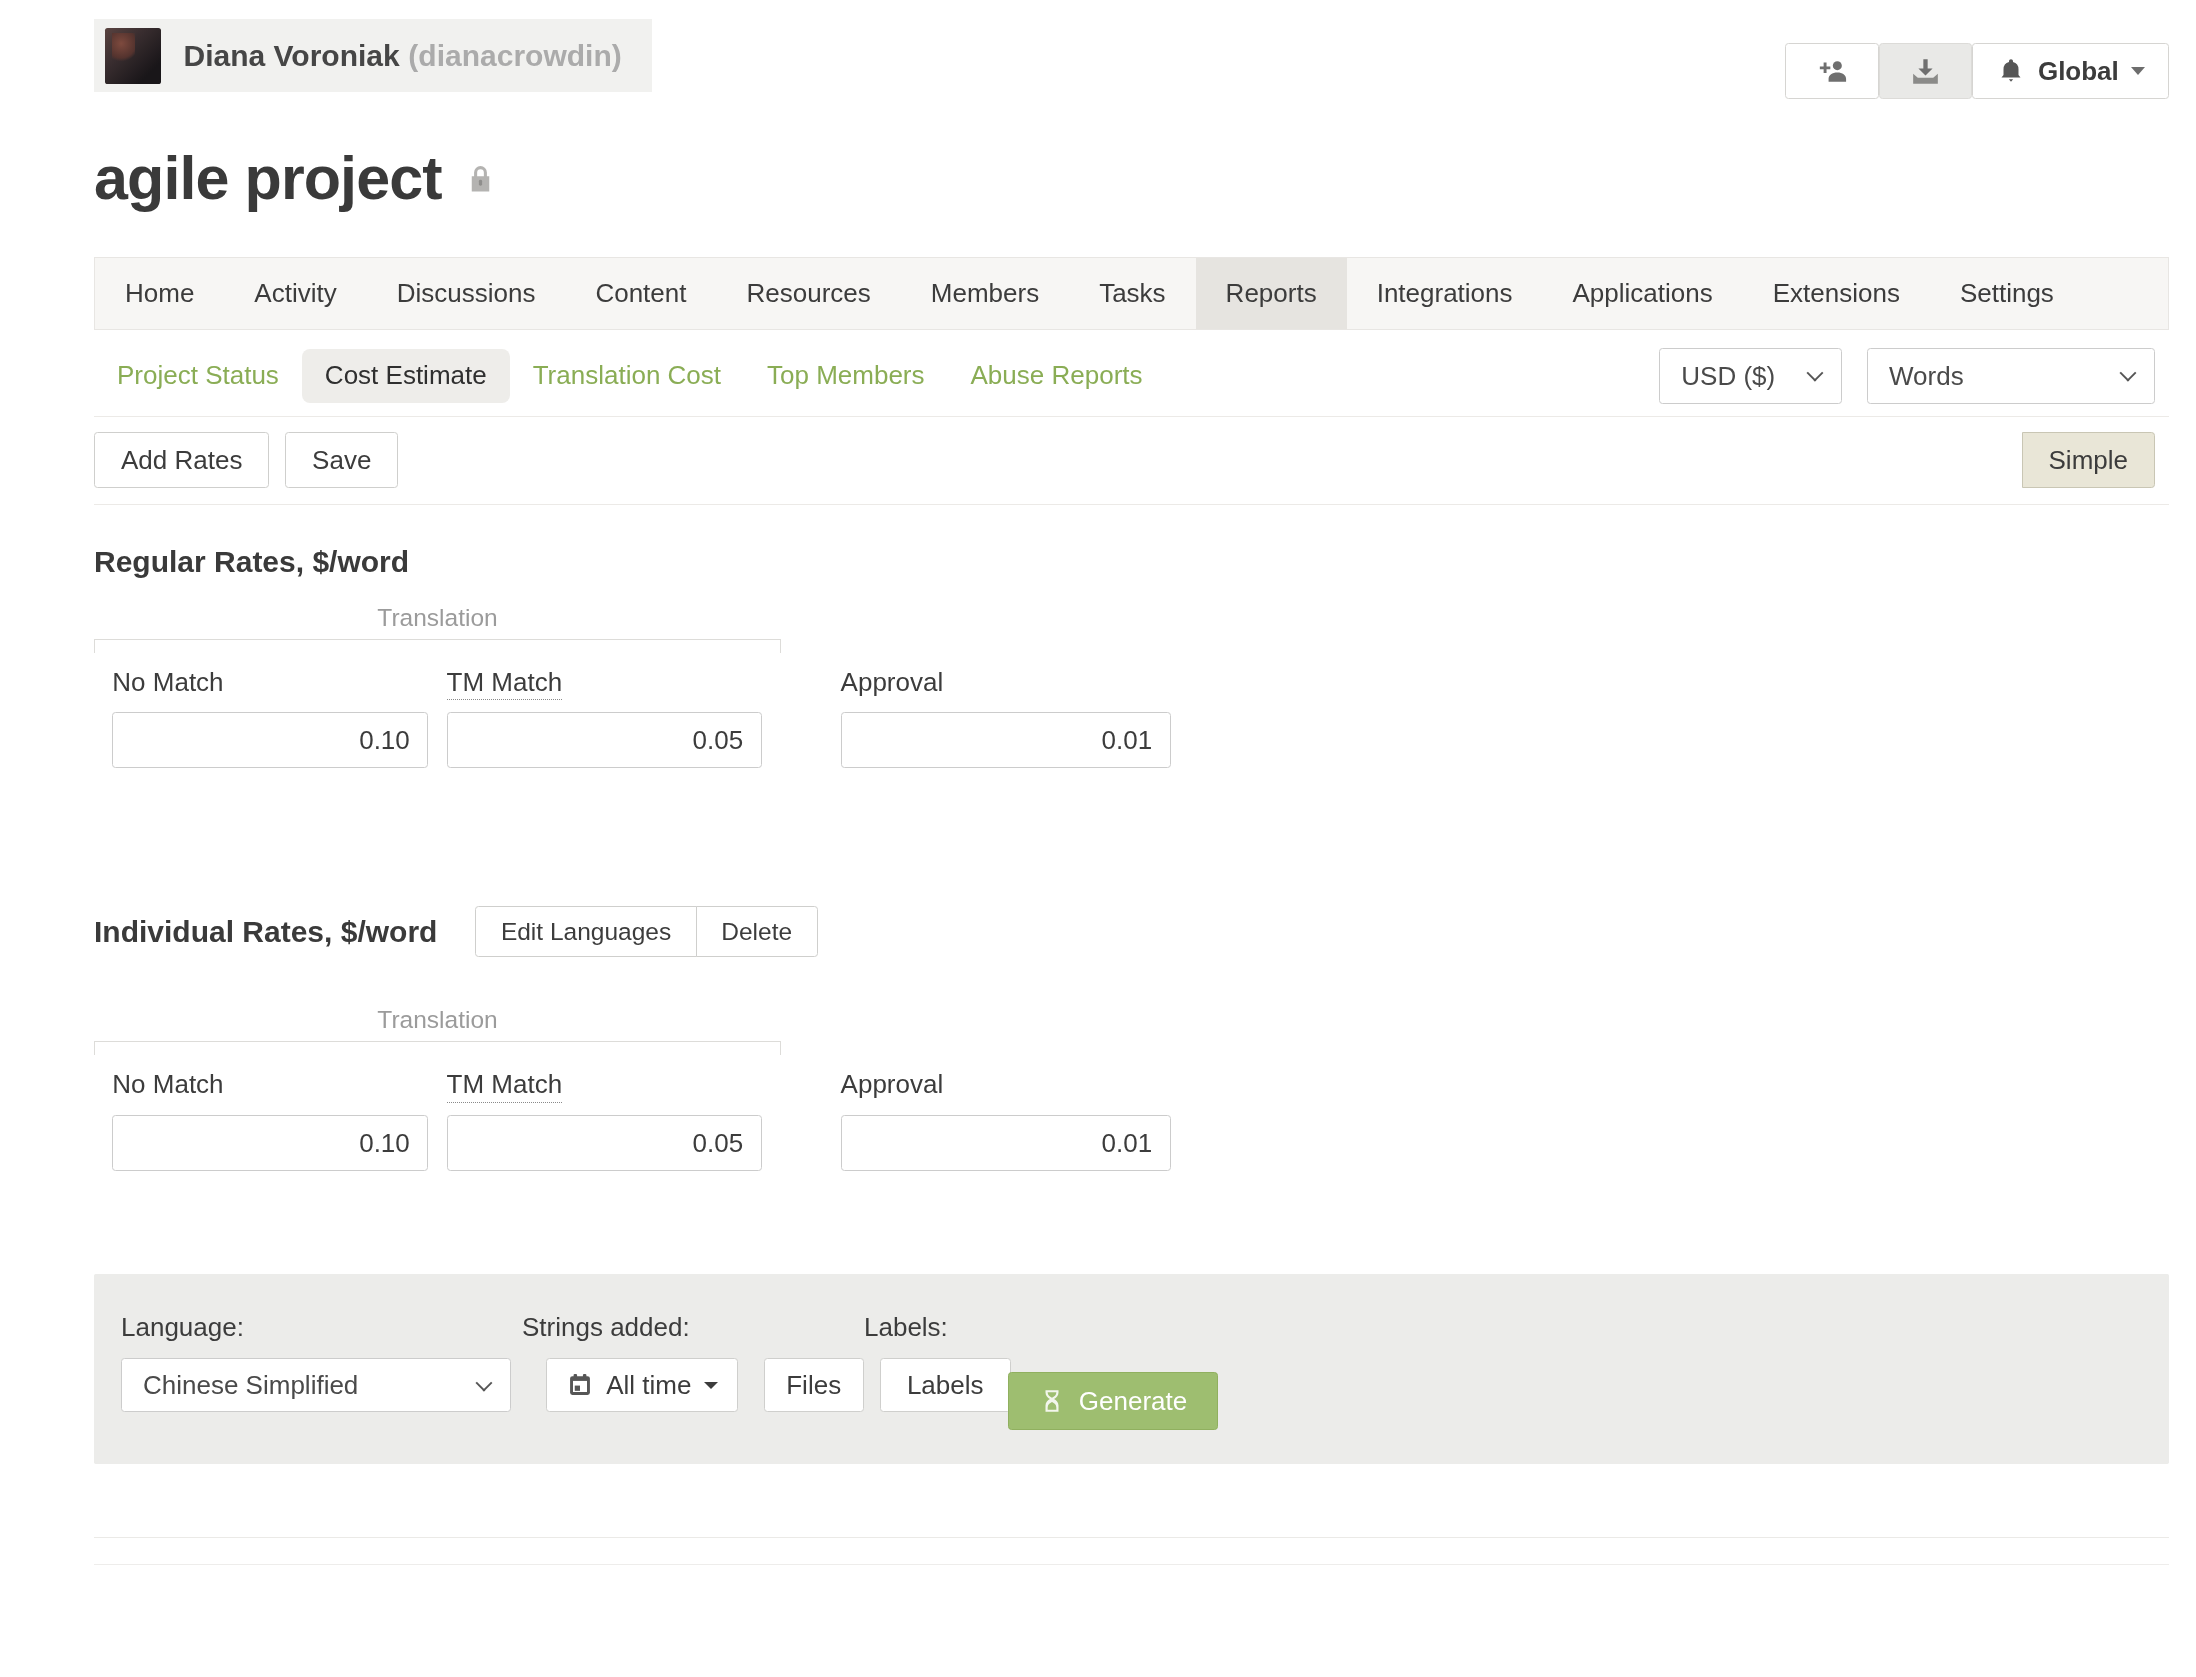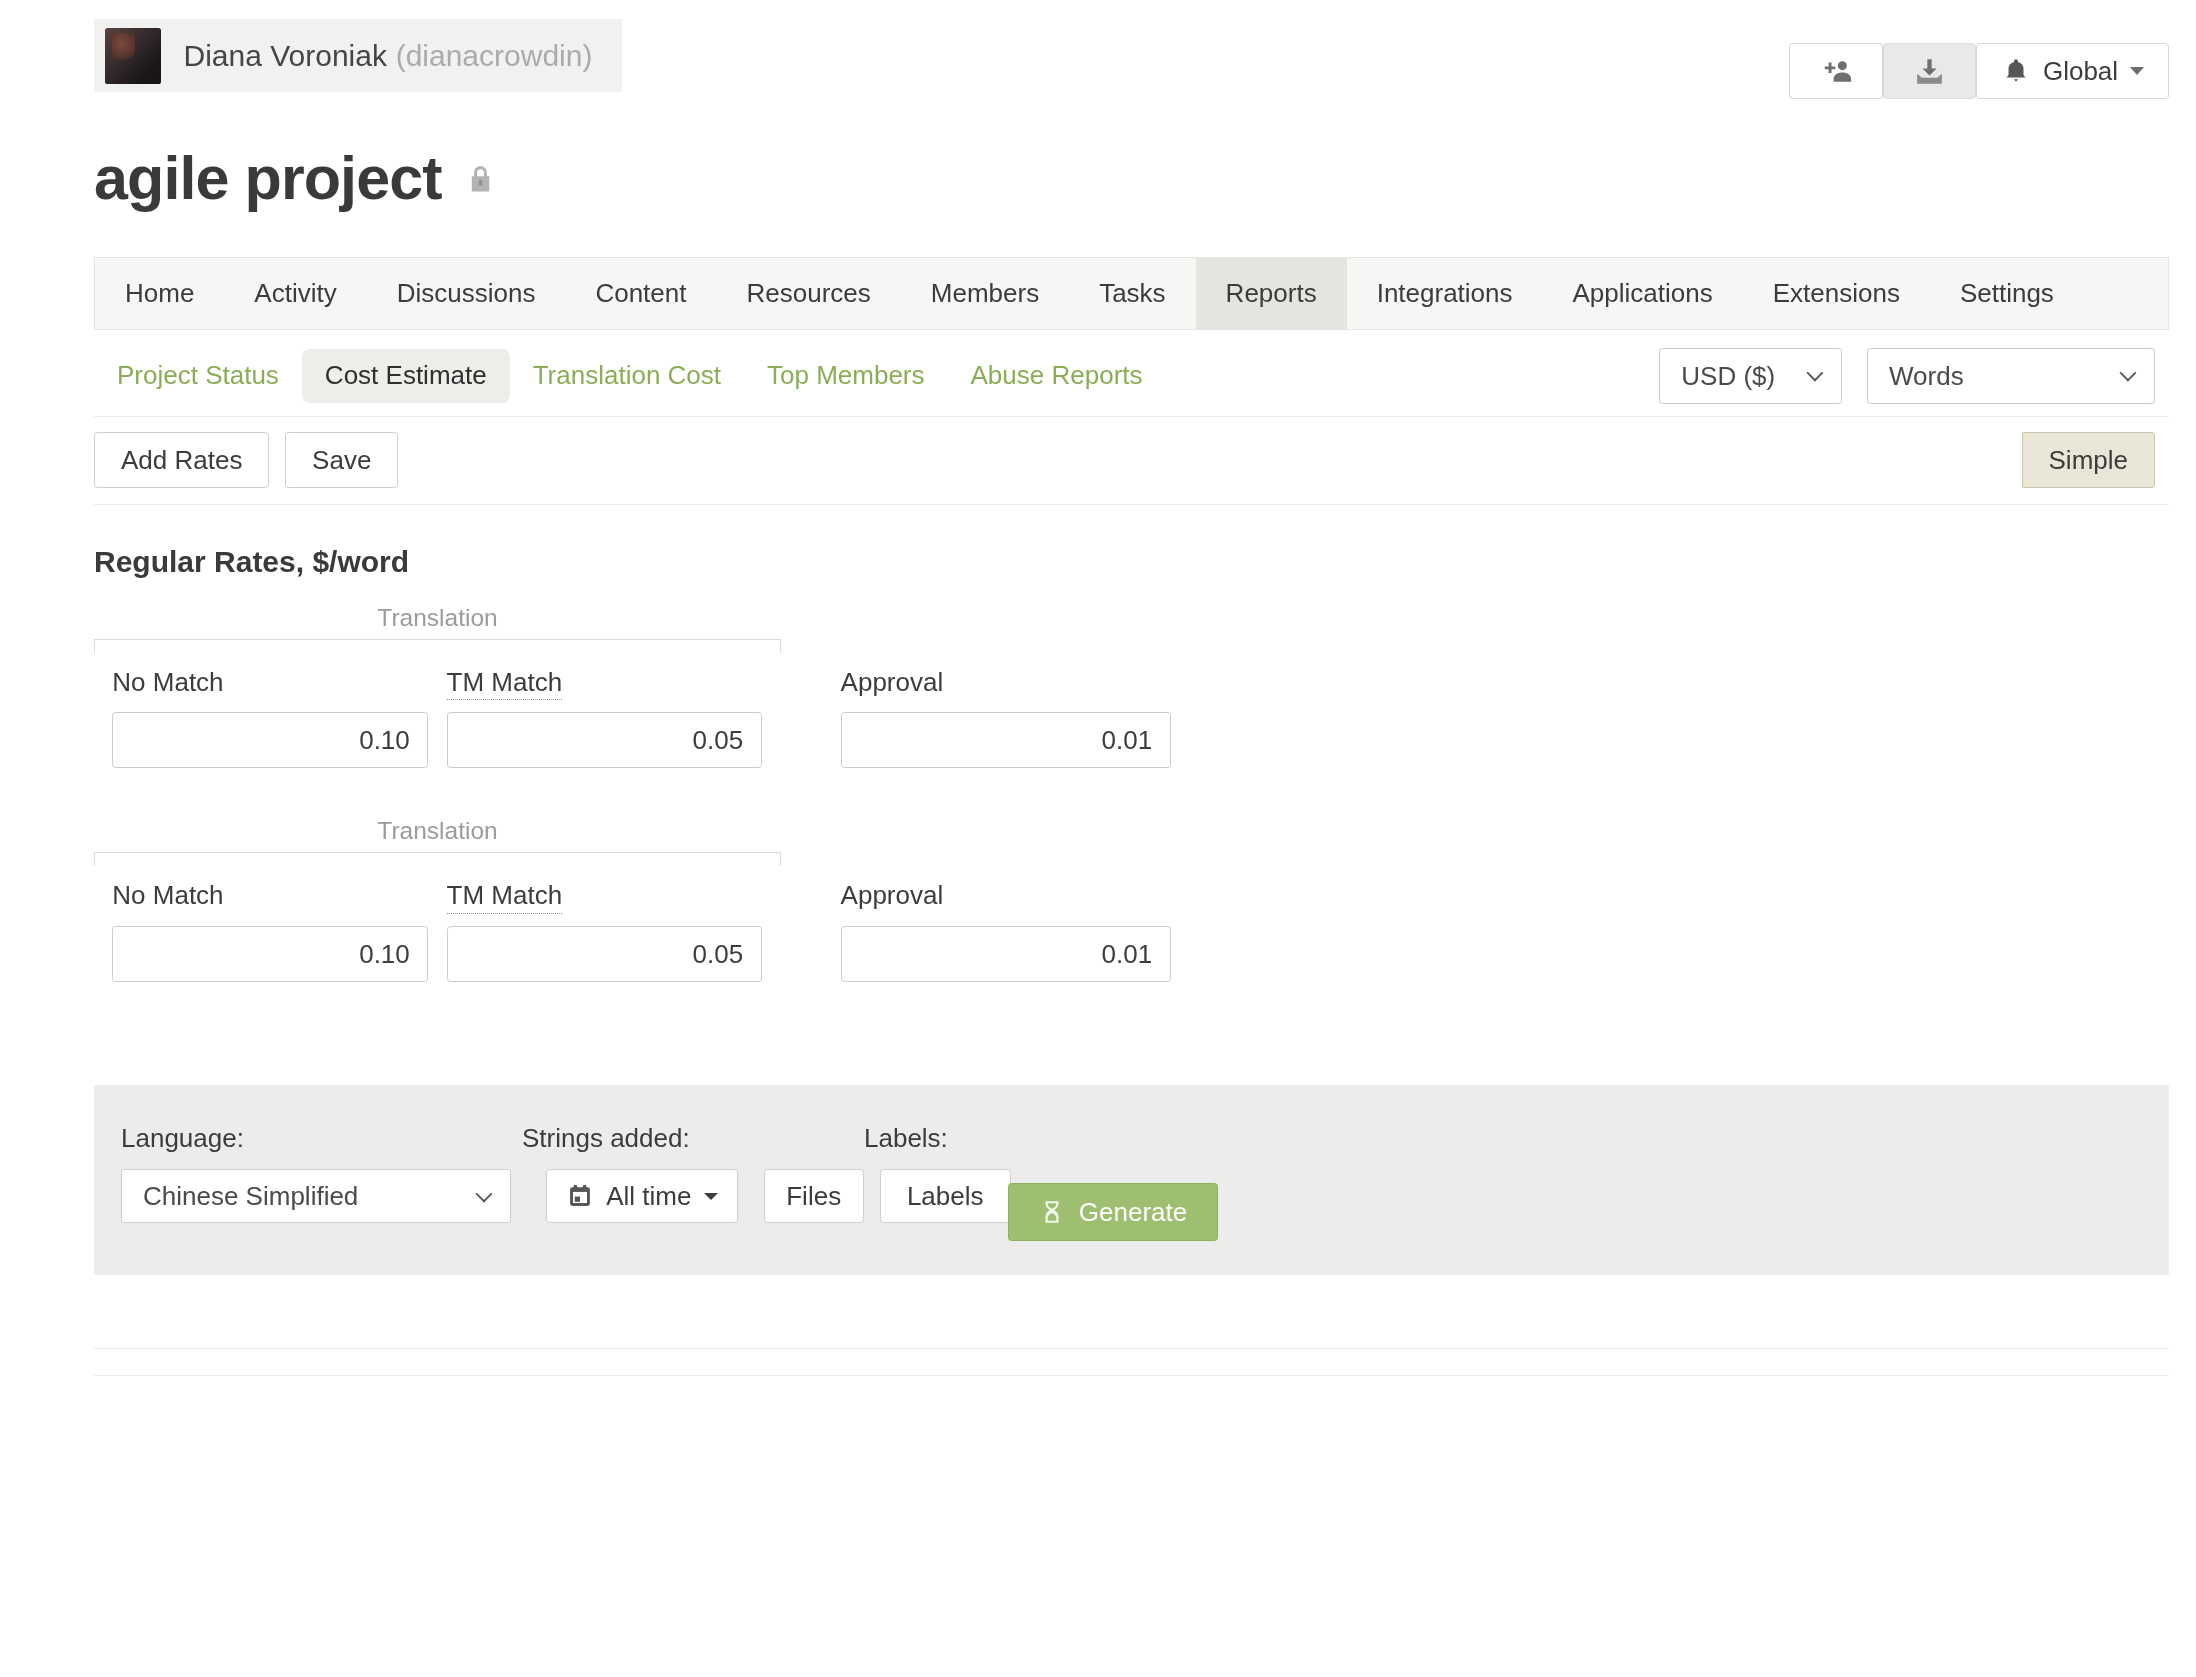--- a/index.html
+++ b/index.html
@@ -1,21 +1,21 @@
 <!DOCTYPE html>
 <html style="font-size:14px"><head>
 <meta charset="utf-8">
 <style>
   * { box-sizing: border-box; margin: 0; padding: 0; }
   html, body { width: 2197px; height: 1678px; background: #fff; overflow: hidden; }
   body { font-family: "Liberation Sans", sans-serif; color: #3c3c3c; font-size: 26px; }
   .container { margin-left: 94px; width: 2075px; padding-top: 19px; }
 
   
-  .user-row { display: flex; justify-content: space-between; align-items: flex-start; }
+  .user-row { display: flex; justify-content: space-between; align-items: flex-start; font-weight: bold; }
   .user-chip { display: inline-flex; align-items: center; background: #f1f1ef; height: 73px; padding-right: 30px; cursor: pointer; }
   .avatar { width: 56px; height: 56px; margin: 8.7px 0 8.7px 10.5px; border-radius: 2.6px;
             background: linear-gradient(135deg, #5a4340 0%, #3a2e30 35%, #191619 80%);
             position: relative; overflow: hidden; }
   .avatar::after { content: ""; position: absolute; left: 7px; top: 5.2px; width: 23px; height: 30px;
                    background: radial-gradient(circle at 40% 35%, #7e4a3e 0%, #54332e 60%, transparent 75%); }
   .user-name { margin-left: 23px; font-size: 30px; color: #464646; }
   .user-login { color: #ababab; margin-left: 8.7px; font-size: 30px; }
 
   .top-actions { display: flex; align-items: flex-start; margin-top: 24px; }
@@ -230,20 +230,27 @@
       <div class="col3"><span class="field-label">Approval</span></div>
     </div>
     <div class="fields-inputs">
       <div class="col1"><input class="rate-input" value="0.10" style=""></div>
       <div class="col2"><input class="rate-input" value="0.05" style=""></div>
       <div class="col3"><input class="rate-input" value="0.01" style=""></div>
     </div>
   </div>
 
   <div>
+    <div class="section-head-row">
+      <h2>Individual Rates, $/word</h2>
+      <div class="mini-seg">
+        <button class="btn mini-btn">Edit Languages</button>
+        <button class="btn mini-btn">Delete</button>
+      </div>
+    </div>
     <div class="group-label" style="margin-top:49px">Translation</div>
     <div class="bracket"></div>
     <div class="fields-labels">
       <div class="col1"><span class="field-label">No Match</span></div>
       <div class="col2"><span class="field-label tooltip-label">TM Match</span></div>
       <div class="col3"><span class="field-label">Approval</span></div>
     </div>
     <div class="fields-inputs">
       <div class="col1"><input class="rate-input" value="0.10" style=""></div>
       <div class="col2"><input class="rate-input" value="0.05" style=""></div>

